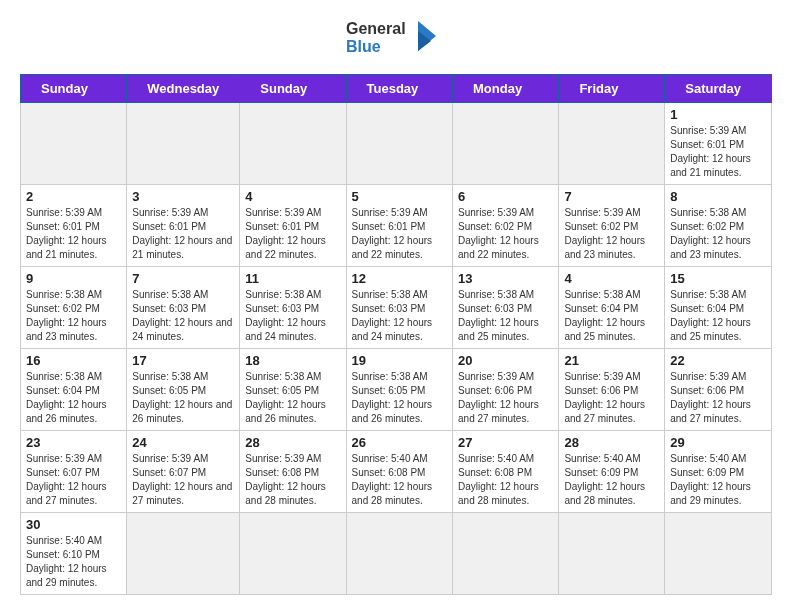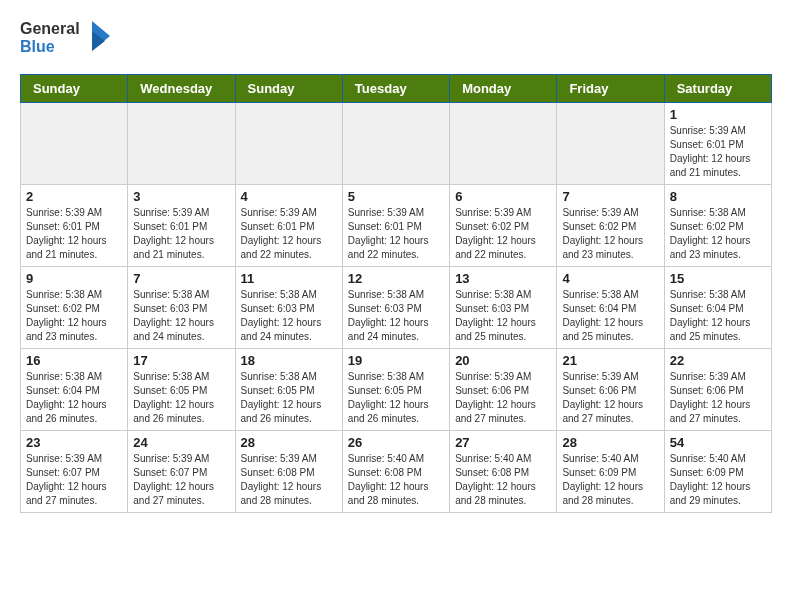--- a/index.html
+++ b/index.html
@@ -6,21 +6,21 @@
     body {
       font-family: Arial, sans-serif;
       background: #fff;
       width: 792px;
       min-height: 612px;
       padding: 16px 20px;
     }
     .header {
       display: flex;
       align-items: flex-start;
-      justify-content: flex-start;
+      justify-content: center;
       margin-bottom: 8px;
     }
     .logo {
       display: flex;
       align-items: center;
       gap: 4px;
     }
     .title-block {
       text-align: right;
     }
@@ -34,25 +34,25 @@
       font-size: 14px;
       font-weight: normal;
       color: #555;
     }
     .calendar {
       width: 100%;
       border-collapse: collapse;
       border: 1px solid #ccc;
     }
     .calendar thead tr th {
-      background: #4d7c0f;
+      background: #6d28d9;
       color: #fff;
       font-size: 13px;
       font-weight: bold;
-      padding: 6px 12px;
+      padding: 6px 20px;
       text-align: left;
       border: 1px solid #1a5fa0;
       width: calc(100% / 7);
     }
     .calendar tbody tr td {
       border: 1px solid #ccc;
       vertical-align: top;
       padding: 4px 5px;
       width: calc(100% / 7);
       min-height: 70px;
@@ -284,20 +284,34 @@
 Sunset: 6:08 PM
 Daylight: 12 hours and 28 minutes.</div>
         </td>
         <td>
           <span class="day-number">28</span>
           <div class="day-info" style="white-space: pre-line;">Sunrise: 5:40 AM
 Sunset: 6:09 PM
 Daylight: 12 hours and 28 minutes.</div>
         </td>
         <td>
-          <span class="day-number">54</span>
+          <span class="day-number">29</span>
           <div class="day-info" style="white-space: pre-line;">Sunrise: 5:40 AM
 Sunset: 6:09 PM
 Daylight: 12 hours and 29 minutes.</div>
         </td>
+      </tr>
+      <tr>
+        <td>
+          <span class="day-number">30</span>
+          <div class="day-info" style="white-space: pre-line;">Sunrise: 5:40 AM
+Sunset: 6:10 PM
+Daylight: 12 hours and 29 minutes.</div>
+        </td>
+        <td class="empty"></td>
+        <td class="empty"></td>
+        <td class="empty"></td>
+        <td class="empty"></td>
+        <td class="empty"></td>
+        <td class="empty"></td>
       </tr>
     </tbody>
 </table>
 
 </body></html>

